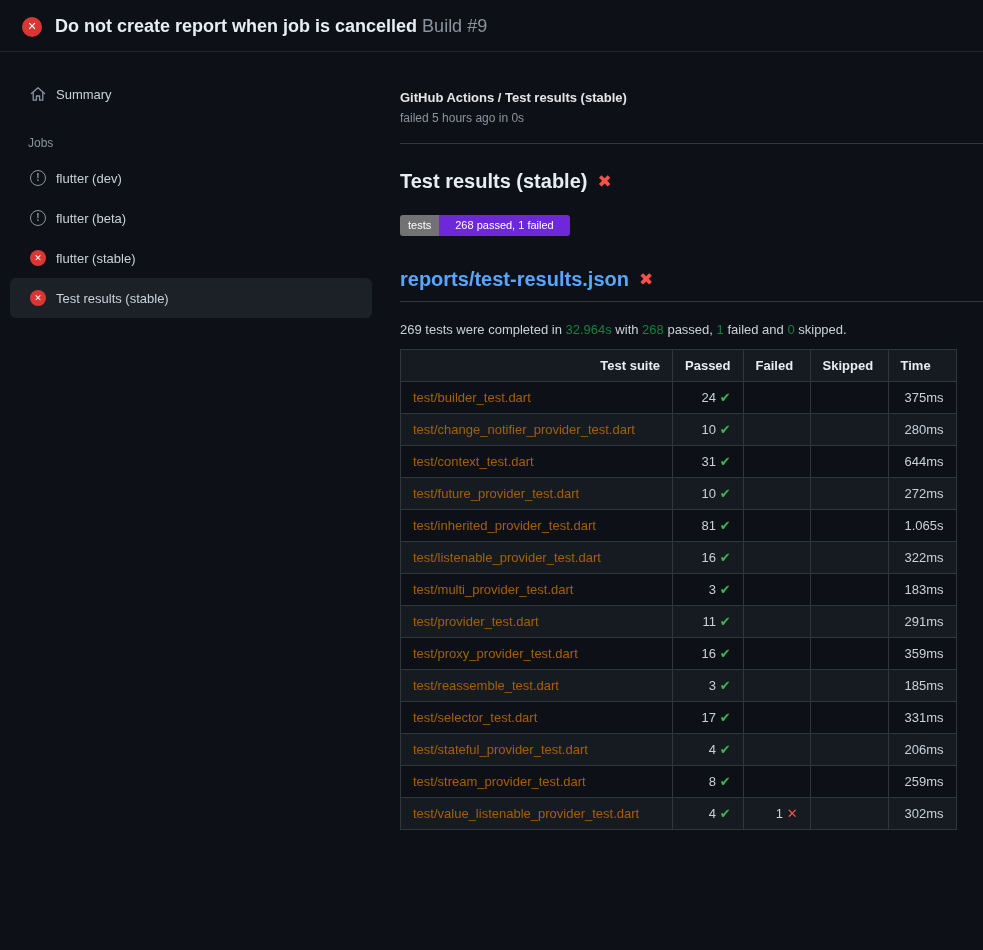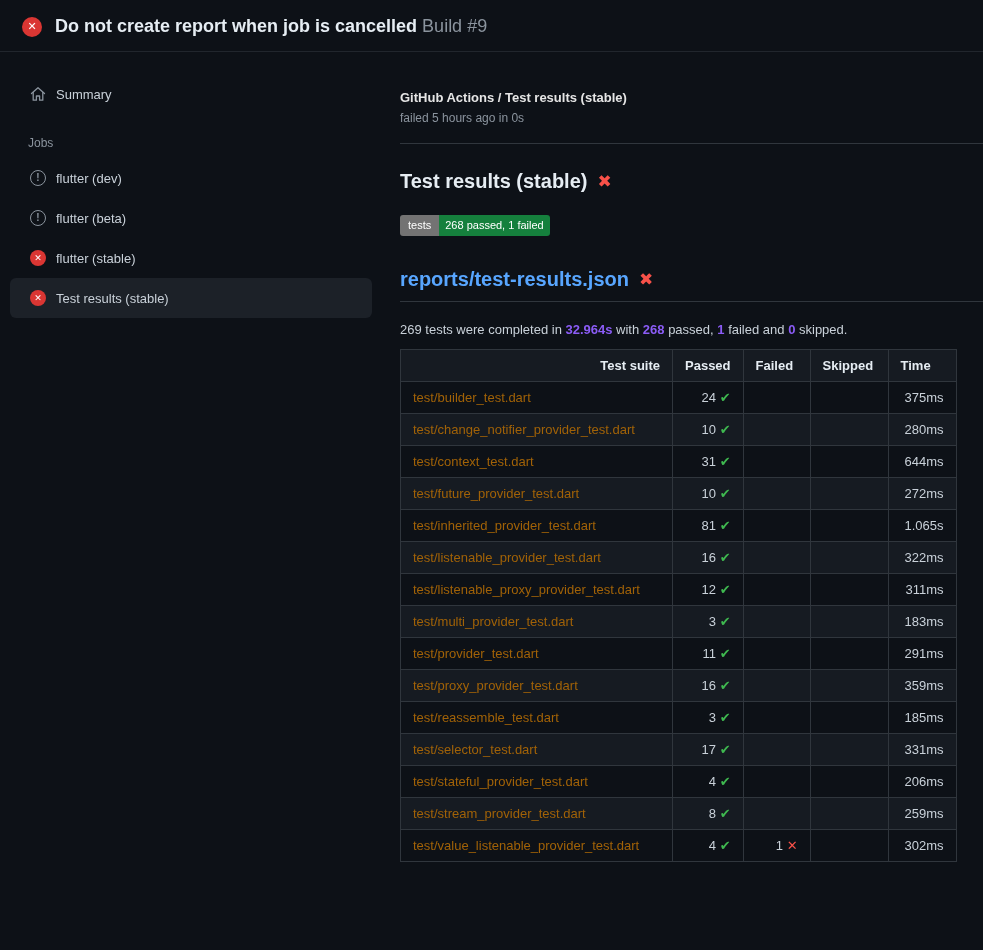--- a/index.html
+++ b/index.html
@@ -55,29 +55,29 @@
   h2.section {
     font-size: 20px; color: #e6edf3; margin: 26px 0 0 0;
     display: flex; align-items: center; gap: 10px; font-weight: 700;
   }
   .emoji-x { color: #f85149; font-weight: bold; font-size: 17px; }
   .badge {
     display: inline-flex; margin-top: 22px; font-size: 11px;
     border-radius: 3px; overflow: hidden; color: #ffffff; line-height: 1.2;
   }
   .badge .lbl { background: #737373; padding: 4px 8px; }
-  .badge .val { background: #15803d; padding: 4px 6px; }
+  .badge .val { background: #6d28d9; padding: 4px 16px; }
   h2.file {
     font-size: 20px; margin: 32px 0 0 0; padding-bottom: 10px;
     border-bottom: 1px solid #30363d;
     display: flex; align-items: center; gap: 10px; font-weight: 700;
   }
   a.file-link { color: #58a6ff; text-decoration: none; }
   .summary-line { margin: 20px 0 12px 0; font-size: 13px; color: #c9d1d9; }
-  .summary-line .b { font-weight: 700; color: #8b5cf6; }
+  .summary-line .b { font-weight: 400; color: #15803d; }
   table { border-collapse: collapse; margin-top: 6px; }
   th, td { border: 1px solid #30363d; padding: 8px 12px; font-size: 13px; }
   th { color: #e6edf3; font-weight: 700; text-align: right; background: #161b22; }
   th.num { text-align: left; }
   td.c-num { text-align: right; white-space: nowrap; }
   tbody tr:nth-child(even) td { background: #161b22; }
   td a { color: #a16207; text-decoration: none; }
   .check { color: #3fb950; font-weight: bold; }
   .cross { color: #f85149; font-weight: bold; }
 </style>
@@ -208,27 +208,20 @@
             <td class="c-num">1.065s</td>
           </tr>
           <tr>
             <td class="c-suite"><a href="#">test/listenable_provider_test.dart</a></td>
             <td class="c-num">16 <span class="check">✔</span></td>
             <td class="c-num"></td>
             <td class="c-num"></td>
             <td class="c-num">322ms</td>
           </tr>
           <tr>
-            <td class="c-suite"><a href="#">test/listenable_proxy_provider_test.dart</a></td>
-            <td class="c-num">12 <span class="check">✔</span></td>
-            <td class="c-num"></td>
-            <td class="c-num"></td>
-            <td class="c-num">311ms</td>
-          </tr>
-          <tr>
             <td class="c-suite"><a href="#">test/multi_provider_test.dart</a></td>
             <td class="c-num">3 <span class="check">✔</span></td>
             <td class="c-num"></td>
             <td class="c-num"></td>
             <td class="c-num">183ms</td>
           </tr>
           <tr>
             <td class="c-suite"><a href="#">test/provider_test.dart</a></td>
             <td class="c-num">11 <span class="check">✔</span></td>
             <td class="c-num"></td>

